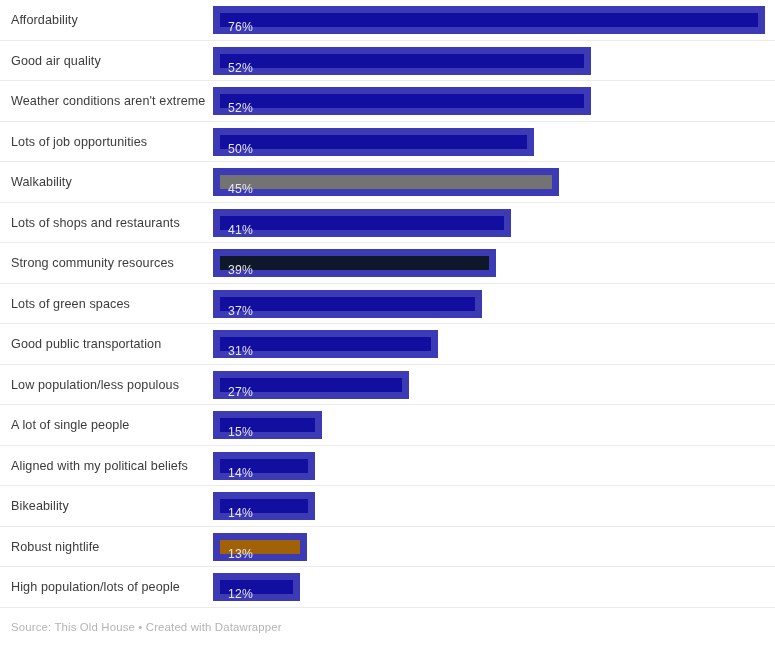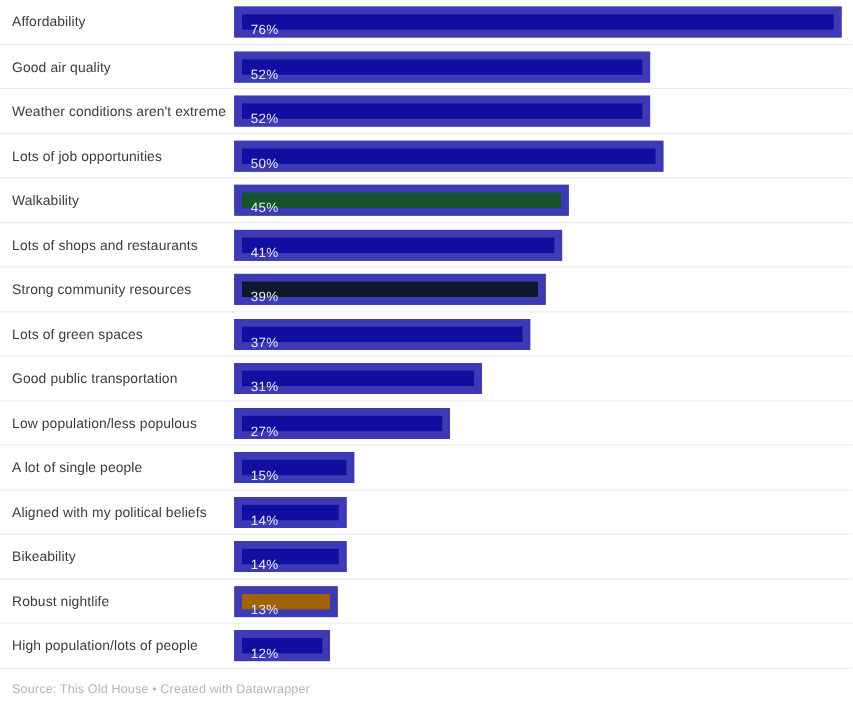--- a/index.html
+++ b/index.html
@@ -126,30 +126,30 @@
         <div class="bar-track">
           <div class="bar" style="width: 377.52px; background: rgb(18, 15, 160); border-color: rgb(61, 58, 181);">
             <span class="bar-value" style="color: rgb(232, 232, 245);">52%</span>
           </div>
         </div>
         <div class="row-sep" style="background: rgb(236, 234, 234);"></div>
       </div>
       <div class="bar-row">
         <div class="row-label">Lots of job opportunities</div>
         <div class="bar-track">
-          <div class="bar" style="width: 390px; background: rgb(18, 15, 160); border-color: rgb(61, 58, 181);">
+          <div class="bar" style="width: 321px; background: rgb(18, 15, 160); border-color: rgb(61, 58, 181);">
             <span class="bar-value" style="color: rgb(232, 232, 245);">50%</span>
           </div>
         </div>
         <div class="row-sep" style="background: rgb(236, 234, 234);"></div>
       </div>
       <div class="bar-row">
         <div class="row-label">Walkability</div>
         <div class="bar-track">
-          <div class="bar" style="width: 304px; background: #14532d; border-color: rgb(61, 58, 181);">
+          <div class="bar" style="width: 346px; background: #737373; border-color: rgb(61, 58, 181);">
             <span class="bar-value" style="color: rgb(232, 232, 245);">45%</span>
           </div>
         </div>
         <div class="row-sep" style="background: rgb(236, 234, 234);"></div>
       </div>
       <div class="bar-row">
         <div class="row-label">Lots of shops and restaurants</div>
         <div class="bar-track">
           <div class="bar" style="width: 297.66px; background: rgb(18, 15, 160); border-color: rgb(61, 58, 181);">
             <span class="bar-value" style="color: rgb(232, 232, 245);">41%</span>

